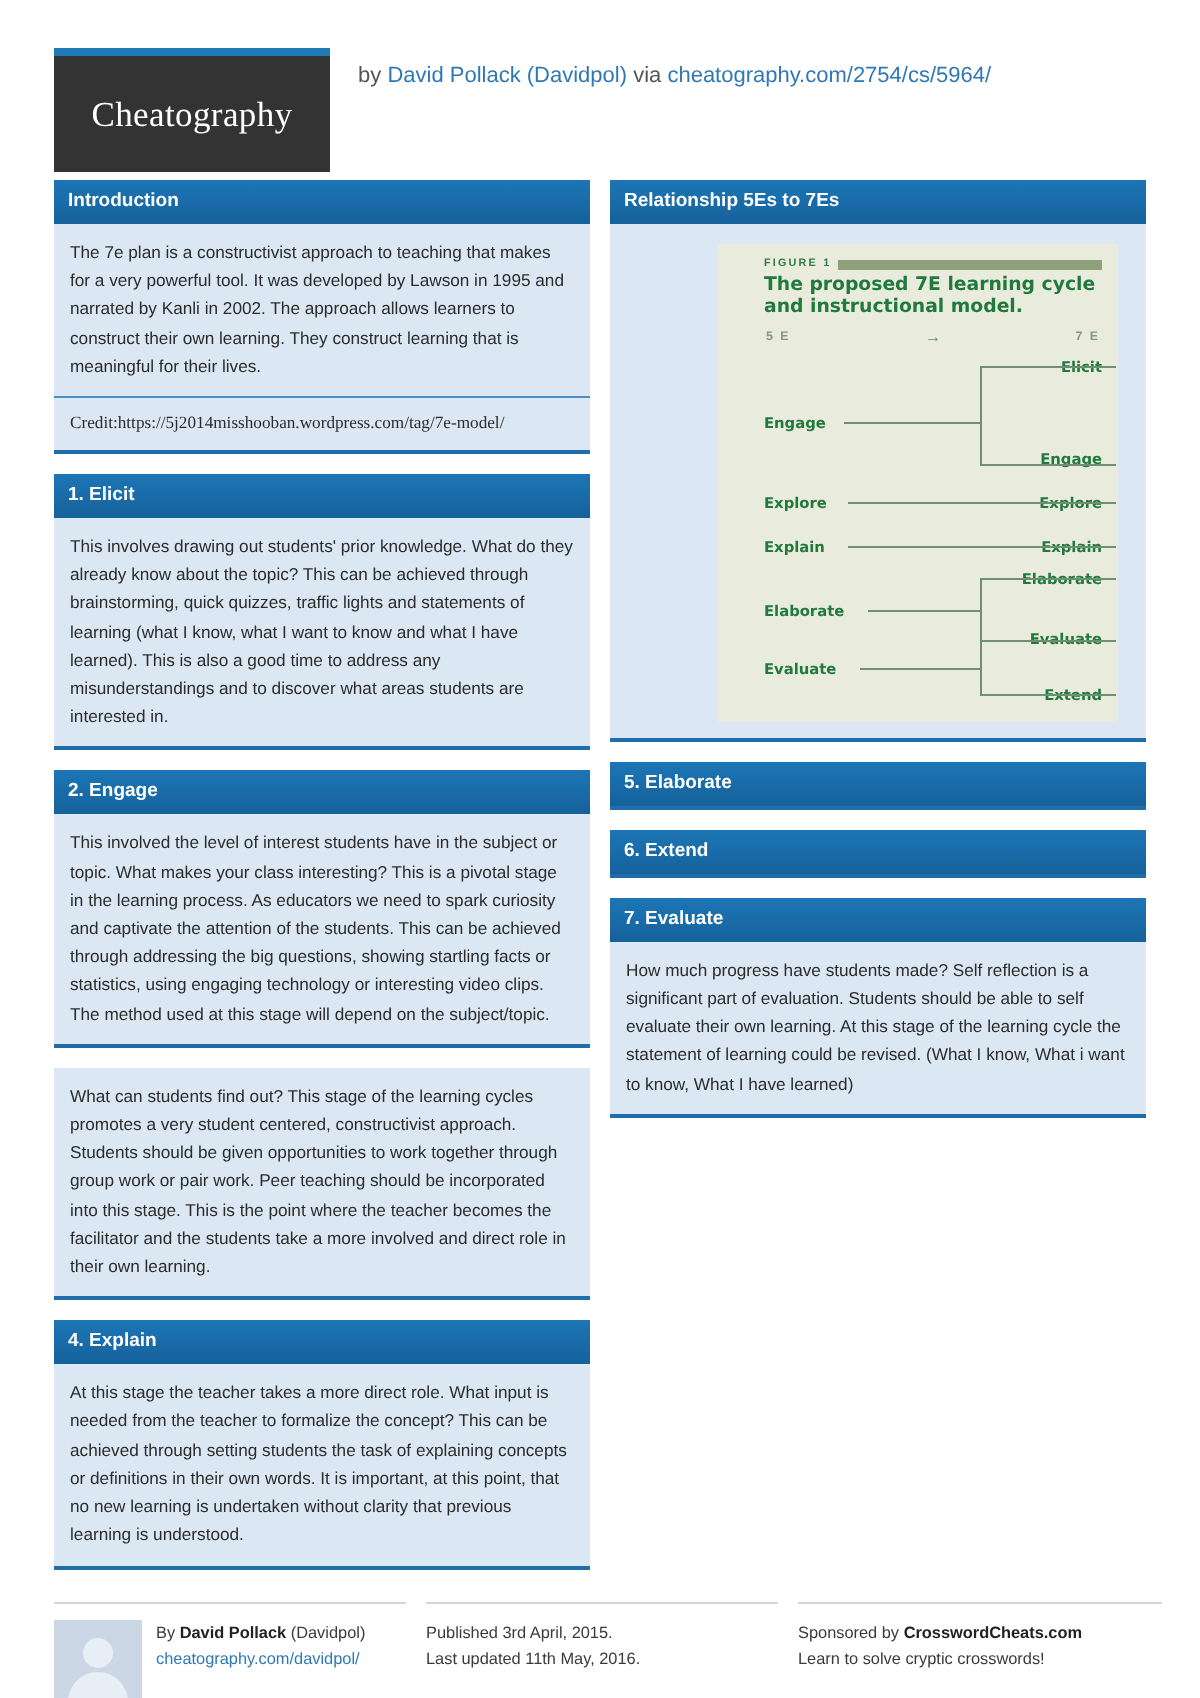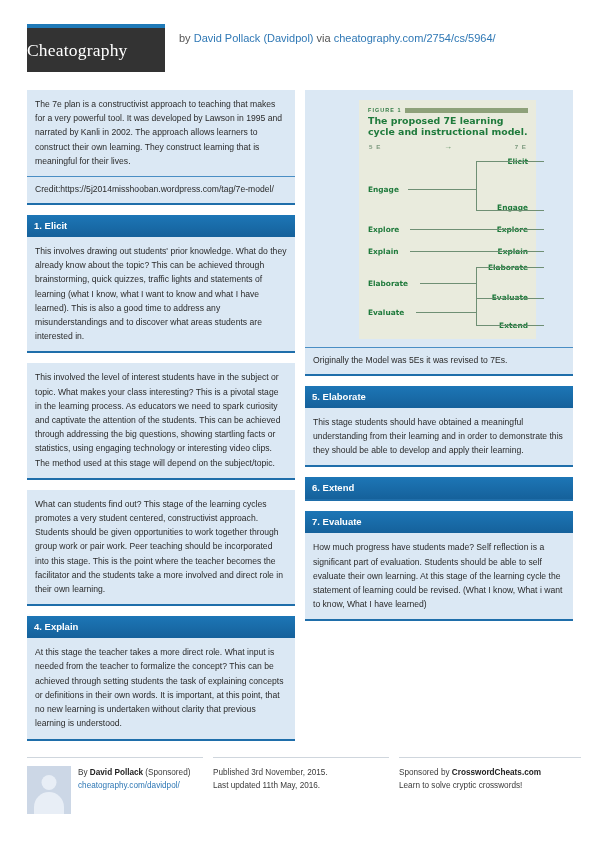--- a/index.html
+++ b/index.html
@@ -25,27 +25,27 @@
   }
 
   
   .header {
     display: flex;
     align-items: flex-start;
     height: 52px;
   }
   .logo-box {
     width: 138px;
-    height: 48px;
+    height: 62px;
     background: #333333;
     border-top: 4px solid #1f7ab8;
     box-sizing: border-box;
     display: flex;
     align-items: center;
-    justify-content: flex-start;
+    justify-content: center;
     flex: 0 0 auto;
   }
   .logo-text {
     font-family: "Liberation Serif", serif;
     color: #ffffff;
     font-size: 17.5px;
     letter-spacing: .2px;
   }
   .titles {
     margin-left: 14px;
@@ -102,31 +102,31 @@
     color: #2b2b2b;
   }
   .panel-body p { margin: 0; }
   .panel-note {
     padding: 6px 8px 7px 8px;
     font-size: 8.6px;
     line-height: 13px;
     color: #2b2b2b;
     border-top: 1px solid #4a8ec4;
   }
-  .panel-note .lnk { color: #2b2b2b; }
+  .panel-note .lnk { color: #2b2b2b; font-family: Liberation Serif, serif; }
 
   
   .fig-wrap {
     padding: 10px 8px 8px 8px;
   }
   .figure {
-    width: 177px;
+    width: 200px;
     margin: 0 auto 0 46px;
     background: #e9ebdd;
-    padding: 7px 8px 8px 9px;
+    padding: 7px 8px 8px 23px;
     box-sizing: border-box;
   }
   .fig-label-row {
     display: flex;
     align-items: center;
     gap: 3px;
   }
   .fig-label {
     font-size: 5.4px;
     font-weight: bold;
@@ -241,36 +241,38 @@
         <span>by </span><a class="lnk" href="#">David Pollack (Davidpol)</a><span> via </span><a class="lnk" href="#">cheatography.com/2754/cs/5964/</a>
       </div>
     </div>
   </div>
 
   <div class="columns">
 
     <div class="col">
 
       <div class="panel">
+        <div class="panel-head">Introduction</div>
         <div class="panel-body">
           <p>The 7e plan is a constructivist approach to teaching that makes for a very powerful tool. It was developed by Lawson in 1995 and narrated by Kanli in 2002. The approach allows learners to construct their own learning. They construct learning that is meaningful for their lives.</p>
         </div>
         <div class="panel-note">
           <span class="lnk">Credit:https://5j2014misshooban.wordpress.com/tag/7e-model/</span>
         </div>
       </div>
 
       <div class="panel">
         <div class="panel-head">1. Elicit</div>
         <div class="panel-body">
           <p>This involves drawing out students' prior knowledge. What do they already know about the topic? This can be achieved through brainstorming, quick quizzes, traffic lights and statements of learning (what I know, what I want to know and what I have learned). This is also a good time to address any misunderstandings and to discover what areas students are interested in.</p>
         </div>
       </div>
 
       <div class="panel">
+        <div class="panel-head">2. Engage</div>
         <div class="panel-body">
           <p>This involved the level of interest students have in the subject or topic. What makes your class interesting? This is a pivotal stage in the learning process. As educators we need to spark curiosity and captivate the attention of the students. This can be achieved through addressing the big questions, showing startling facts or statistics, using engaging technology or interesting video clips. The method used at this stage will depend on the subject/topic.</p>
         </div>
       </div>
 
       <div class="panel">
         <div class="panel-body">
           <p>What can students find out? This stage of the learning cycles promotes a very student centered, constructivist approach. Students should be given opportunities to work together through group work or pair work. Peer teaching should be incorporated into this stage. This is the point where the teacher becomes the facilitator and the students take a more involved and direct role in their own learning.</p>
         </div>
       </div>
@@ -280,20 +282,21 @@
         <div class="panel-body">
           <p>At this stage the teacher takes a more direct role. What input is needed from the teacher to formalize the concept? This can be achieved through setting students the task of explaining concepts or definitions in their own words. It is important, at this point, that no new learning is undertaken without clarity that previous learning is understood.</p>
         </div>
       </div>
 
     </div>
 
     <div class="col">
 
       <div class="panel">
+        <div class="panel-head">Relationship 5Es to 7Es</div>
         <div class="fig-wrap">
           <div class="figure">
 
             <div class="fig-label-row">
               <span class="fig-label">FIGURE 1</span>
               <span class="fig-rule"></span>
             </div>
 
             <div class="fig-title">The proposed 7E learning cycle and instructional model.</div>
 
@@ -332,30 +335,24 @@
               <div class="ln v" style="left:108px; top:114px; height:58px;"></div>
               <div class="ln h" style="left:108px; top:114px; width:68px;"></div>
               <div class="ln h" style="left:108px; top:145px; width:68px;"></div>
               <div class="ln h" style="left:108px; top:172px; width:68px;"></div>
 
               <div class="ln h" style="left:48px; top:159px; width:60px;"></div>
             </div>
 
           </div>
         </div>
-        <div class="panel-note">
-          <span>Originally the Model was 5Es it was revised to 7Es.</span>
-        </div>
       </div>
 
       <div class="panel">
         <div class="panel-head">5. Elaborate</div>
-        <div class="panel-body">
-          <p>This stage students should have obtained a meaningful understanding from their learning and in order to demonstrate this they should be able to develop and apply their learning.</p>
-        </div>
       </div>
 
       <div class="panel">
         <div class="panel-head">6. Extend</div>
       </div>
 
       <div class="panel">
         <div class="panel-head">7. Evaluate</div>
         <div class="panel-body">
           <p>How much progress have students made? Self reflection is a significant part of evaluation. Students should be able to self evaluate their own learning. At this stage of the learning cycle the statement of learning could be revised. (What I know, What i want to know, What I have learned)</p>
@@ -365,29 +362,29 @@
     </div>
   </div>
 
   <div class="footer">
 
     <div class="fcol">
       <div class="fcol-inner">
         <div class="avatar"></div>
         <div>
           <div>
-            <span>By </span><span class="fbold">David Pollack</span><span> (Sponsored)</span>
+            <span>By </span><span class="fbold">David Pollack</span><span> (Davidpol)</span>
           </div>
           <a class="flink" href="#">cheatography.com/davidpol/</a>
         </div>
       </div>
     </div>
 
     <div class="fcol">
-      <div>Published 3rd November, 2015.</div>
+      <div>Published 3rd April, 2015.</div>
       <div>Last updated 11th May, 2016.</div>
 
     </div>
 
     <div class="fcol wide">
       <div>
         <span>Sponsored by </span><span class="fbold">CrosswordCheats.com</span>
       </div>
       <div>Learn to solve cryptic crosswords!</div>
 

